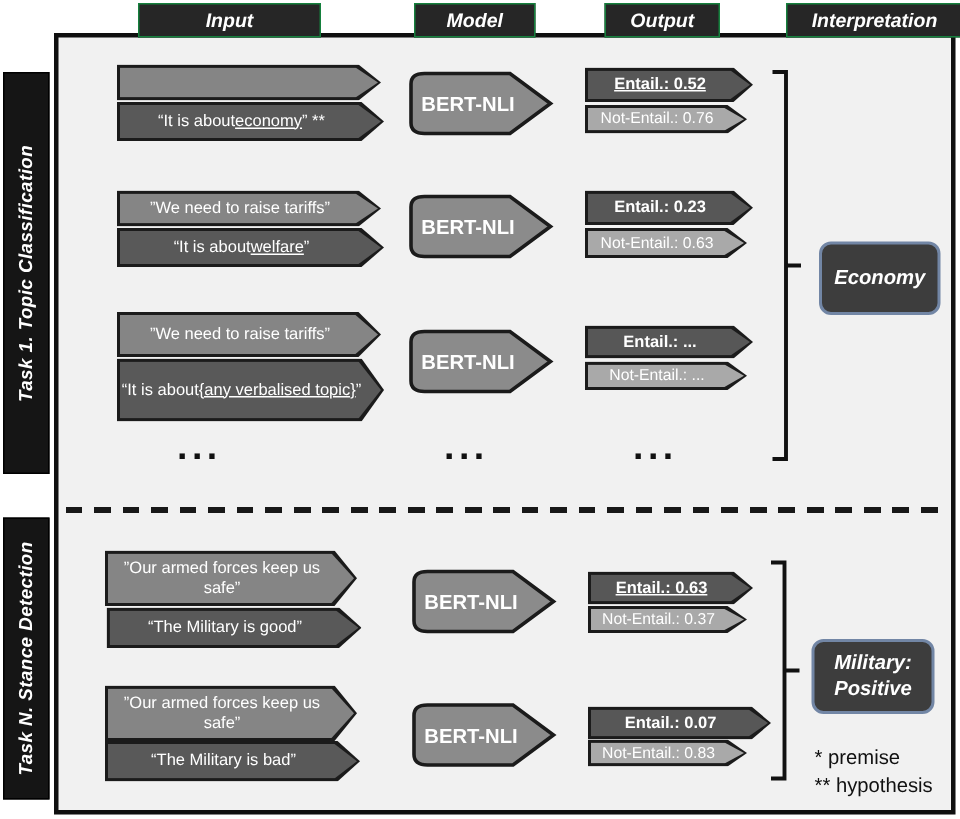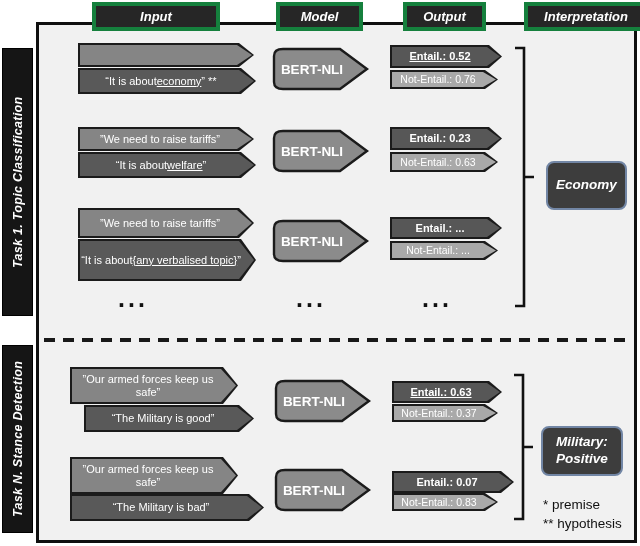--- a/index.html
+++ b/index.html
@@ -2,21 +2,21 @@
 <html><head>
 <meta charset="utf-8">
 <style>
   html,body{margin:0;padding:0;background:#fff;}
   #fig{position:relative;width:640px;height:546px;background:#fff;overflow:hidden;
        font-family:"Liberation Sans",sans-serif;}
 
   
   .colhdr{position:absolute;height:21px;background:#262626;color:#fff;
           display:flex;align-items:center;justify-content:center;
-          font-size:13px;font-weight:bold;font-style:italic;border:4px solid #15803d;}
+          font-size:13px;font-weight:bold;font-style:italic;border:1px solid #15803d;}
 
   
   .frame{position:absolute;left:36px;top:22px;width:595px;height:515px;
          border:3px solid #0f0f0f;background:#f1f1f1;}
 
   
   .sidebar{position:absolute;width:29px;background:#151515;border:1px solid #000;
            color:#fff;display:flex;align-items:center;justify-content:center;
            writing-mode:vertical-rl;transform:rotate(180deg);
            font-size:12.5px;font-weight:bold;font-style:italic;letter-spacing:.3px;}
@@ -182,21 +182,21 @@
     <span>Economy</span>
   </div>
 
   <div class="divider"></div>
 
   <div class="arrow premise" style="left:70px;top:367px;width:168px;height:37px;">
     <div class="b"></div>
       <div class="f"></div>
     <div class="t">”Our armed forces keep us safe”</div>
   </div>
-  <div class="arrow hyp nowrap" style="left:84px;top:405px;width:170px;height:27px;">
+  <div class="arrow hyp nowrap" style="left:71px;top:405px;width:170px;height:27px;">
     <div class="b"></div>
       <div class="f"></div>
     <div class="t">“The Military is good”</div>
   </div>
   <div class="model" style="left:272px;top:379px;">
     <svg viewBox="0 0 100 44">
         <path d="M13,2 H70 L97,22 L70,42 H13 Q4,42 4,35 V9 Q4,2 13,2 Z" fill="#8b8b8b" stroke="#1b1b1b" stroke-width="2.4"></path>
       </svg>
     <div class="t">BERT-NLI</div>
   </div>
@@ -211,21 +211,21 @@
     <div class="b"></div>
       <div class="f"></div>
     <div class="t">Not-Entail.: 0.37</div>
   </div>
 
   <div class="arrow premise" style="left:70px;top:457px;width:168px;height:37px;">
     <div class="b"></div>
       <div class="f"></div>
     <div class="t">”Our armed forces keep us safe”</div>
   </div>
-  <div class="arrow hyp nowrap" style="left:70px;top:494px;width:170px;height:27px;padding-left:24px;">
+  <div class="arrow hyp nowrap" style="left:70px;top:494px;width:170px;height:27px;">
     <div class="b"></div>
       <div class="f"></div>
     <div class="t">“The Military is bad”</div>
   </div>
   <div class="model" style="left:272px;top:468px;">
     <svg viewBox="0 0 100 44">
         <path d="M13,2 H70 L97,22 L70,42 H13 Q4,42 4,35 V9 Q4,2 13,2 Z" fill="#8b8b8b" stroke="#1b1b1b" stroke-width="2.4"></path>
       </svg>
     <div class="t">BERT-NLI</div>
   </div>

